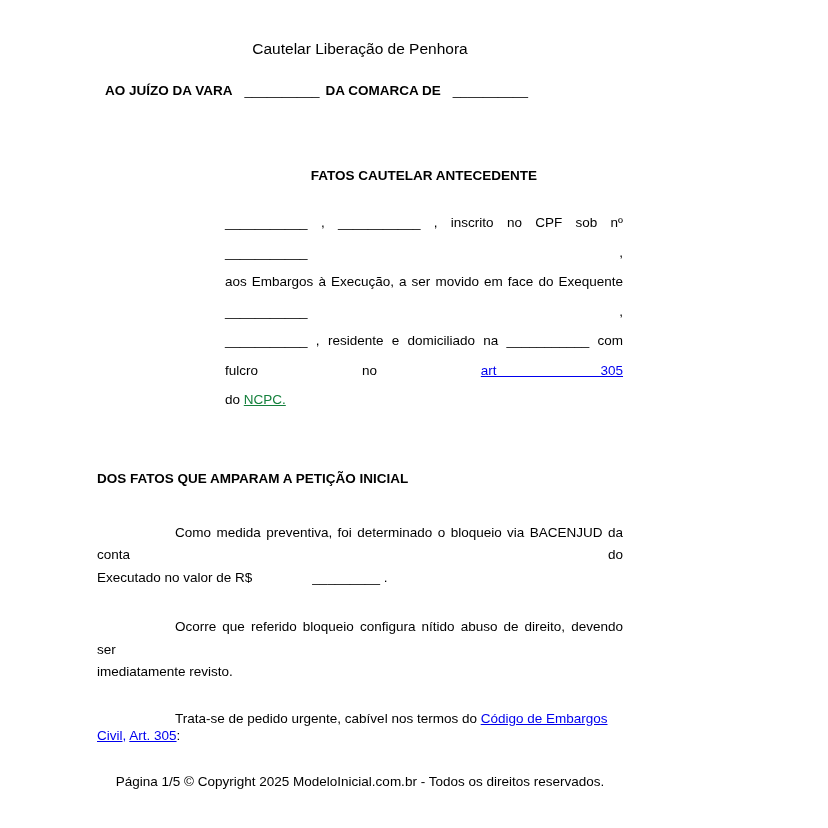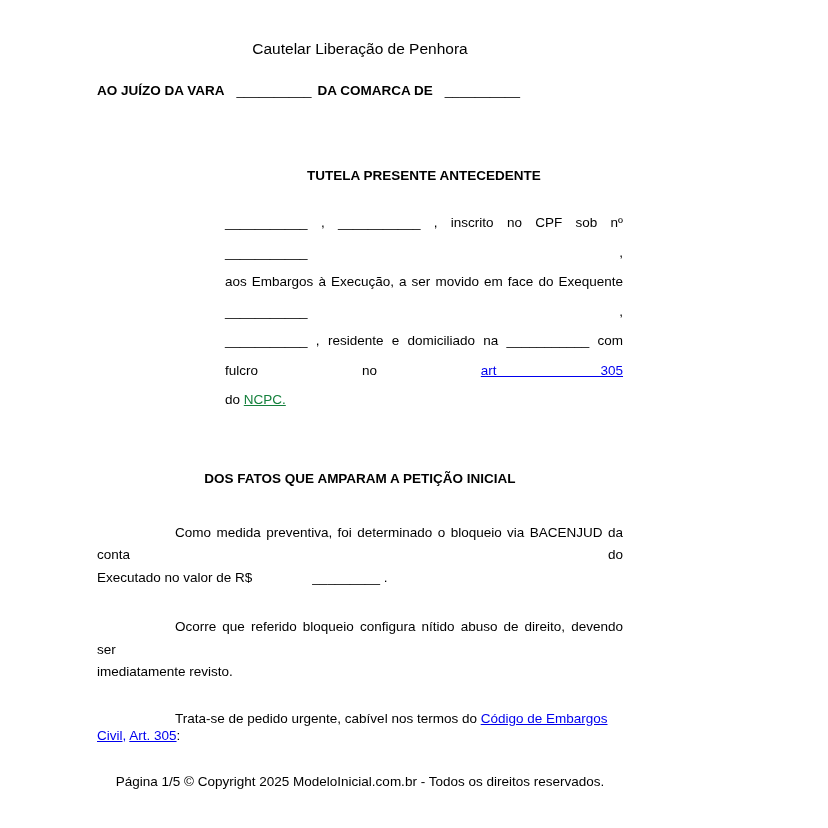--- a/index.html
+++ b/index.html
@@ -7,29 +7,29 @@
     width:828px; height:828px; overflow:hidden;
     font-family:"Liberation Sans", sans-serif;
     color:#000000;
   }
   .page {
     width:721px; height:828px; box-sizing:border-box;
     padding:0 98px 0 97px; overflow:hidden; background:#ffffff;
     font-size:13.5px; line-height:17px;
   }
   .doc-title { margin-top:40px; font-size:15.5px; line-height:18px; text-align:center; }
-  .addr-line { margin-top:24px; font-weight:700; white-space:nowrap; }
+  .addr-line { margin-top:24px; font-weight:700; white-space:nowrap;margin-left:8px; }
   .addr-line .blank { font-weight:400; }
   .addr-line .blank.b1 { margin-left:12px; margin-right:6px; }
   .addr-line .blank.b2 { margin-left:12px; }
   .urgent { margin-top:34px; text-align:right; font-weight:700; }
   .tutela-heading { margin-top:68px; margin-left:128px; text-align:center; font-weight:700; }
   .qualif { margin-top:24px; margin-left:128px; line-height:29.5px; }
   .spread { text-align:justify; text-align-last:justify; }
-  .sec-heading { font-weight:700;text-align:center; }
+  .sec-heading { font-weight:700; }
   .h-fatos { margin-top:55px; }
   .h-cab { margin-top:17px; }
   .p-autor { margin-top:25px; text-indent:78px; }
   .p-medida { margin-top:35px; line-height:22.5px; }
   .p-medida .l1 { text-indent:78px; }
   .p-ocorre { margin-top:27px; line-height:22.5px; }
   .p-ocorre .l1 { text-indent:78px; }
   .p-trata { margin-top:26px; text-indent:78px; }
   .gap95 { display:inline-block; width:95px; }
   .gap60 { display:inline-block; width:60px; }
@@ -39,21 +39,21 @@
 </head>
 <body>
 
 <div class="page">
 
   <div class="doc-title">Cautelar Liberação de Penhora</div>
 
   <div class="addr-line"><span>AO JUÍZO DA VARA</span><span class="blank b1">__________</span><span>DA COMARCA DE</span><span class="blank b2">__________</span></div>
 
 
-  <div class="tutela-heading">TUTELA PRESENTE ANTECEDENTE</div>
+  <div class="tutela-heading">FATOS CAUTELAR ANTECEDENTE</div>
 
   <div class="qualif">
     <div class="spread">___________ , ___________ , inscrito no CPF sob nº ___________ ,</div>
     <div class="spread">aos Embargos à Execução, a ser movido em face do Exequente ___________ ,</div>
     <div class="spread"><span>___________ , residente e domiciliado na ___________ com fulcro no </span><a class="doclink" style="color: rgb(0, 0, 238);">art 305</a></div>
     <div><span>do </span><a class="doclink" style="color: #15803d;">NCPC.</a></div>
   </div>
 
   <div class="sec-heading h-fatos">DOS FATOS QUE AMPARAM A PETIÇÃO INICIAL</div>
 

